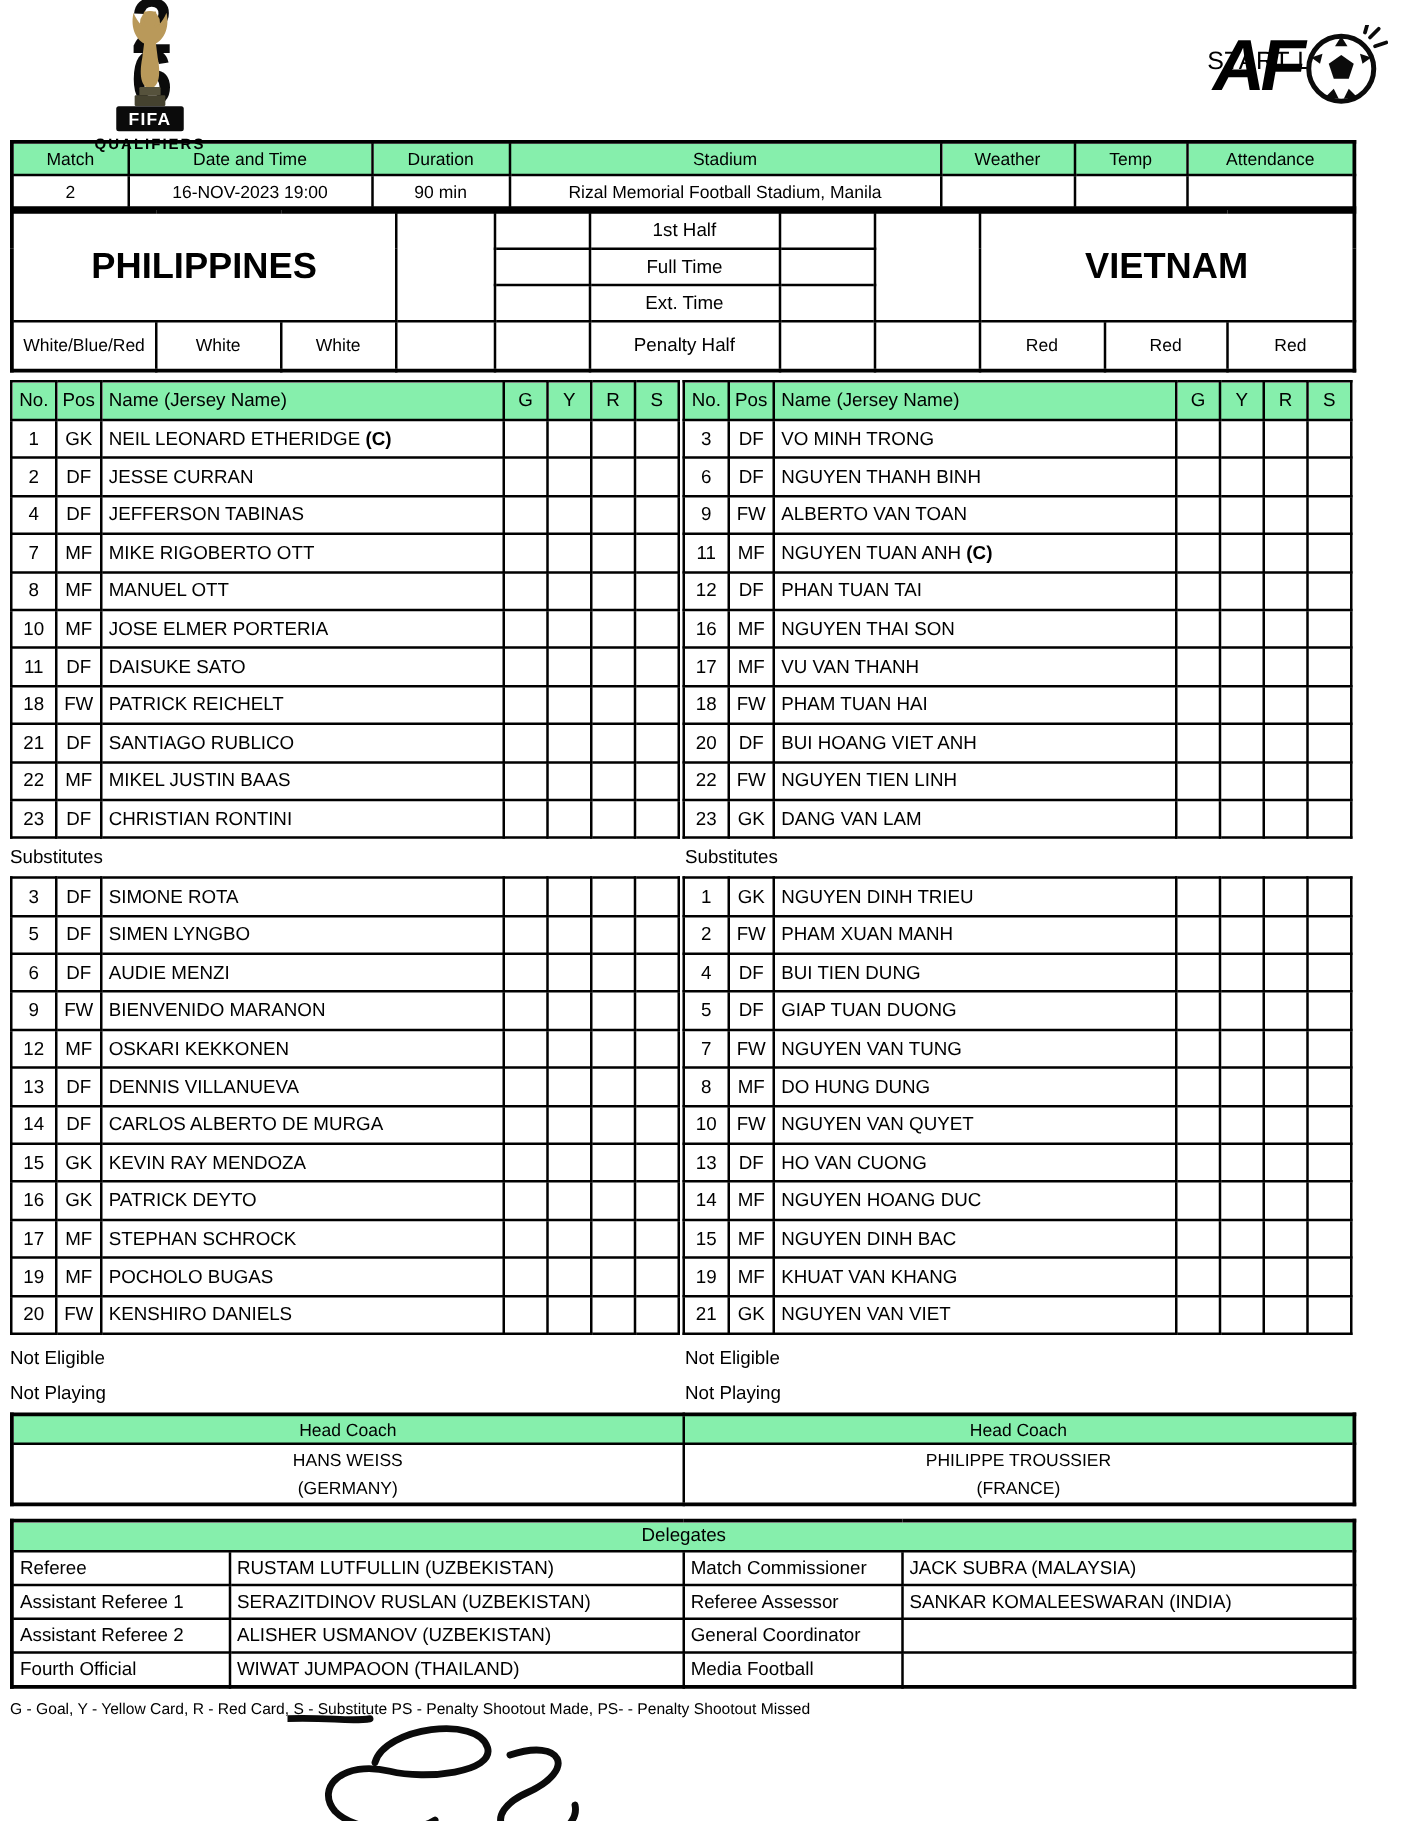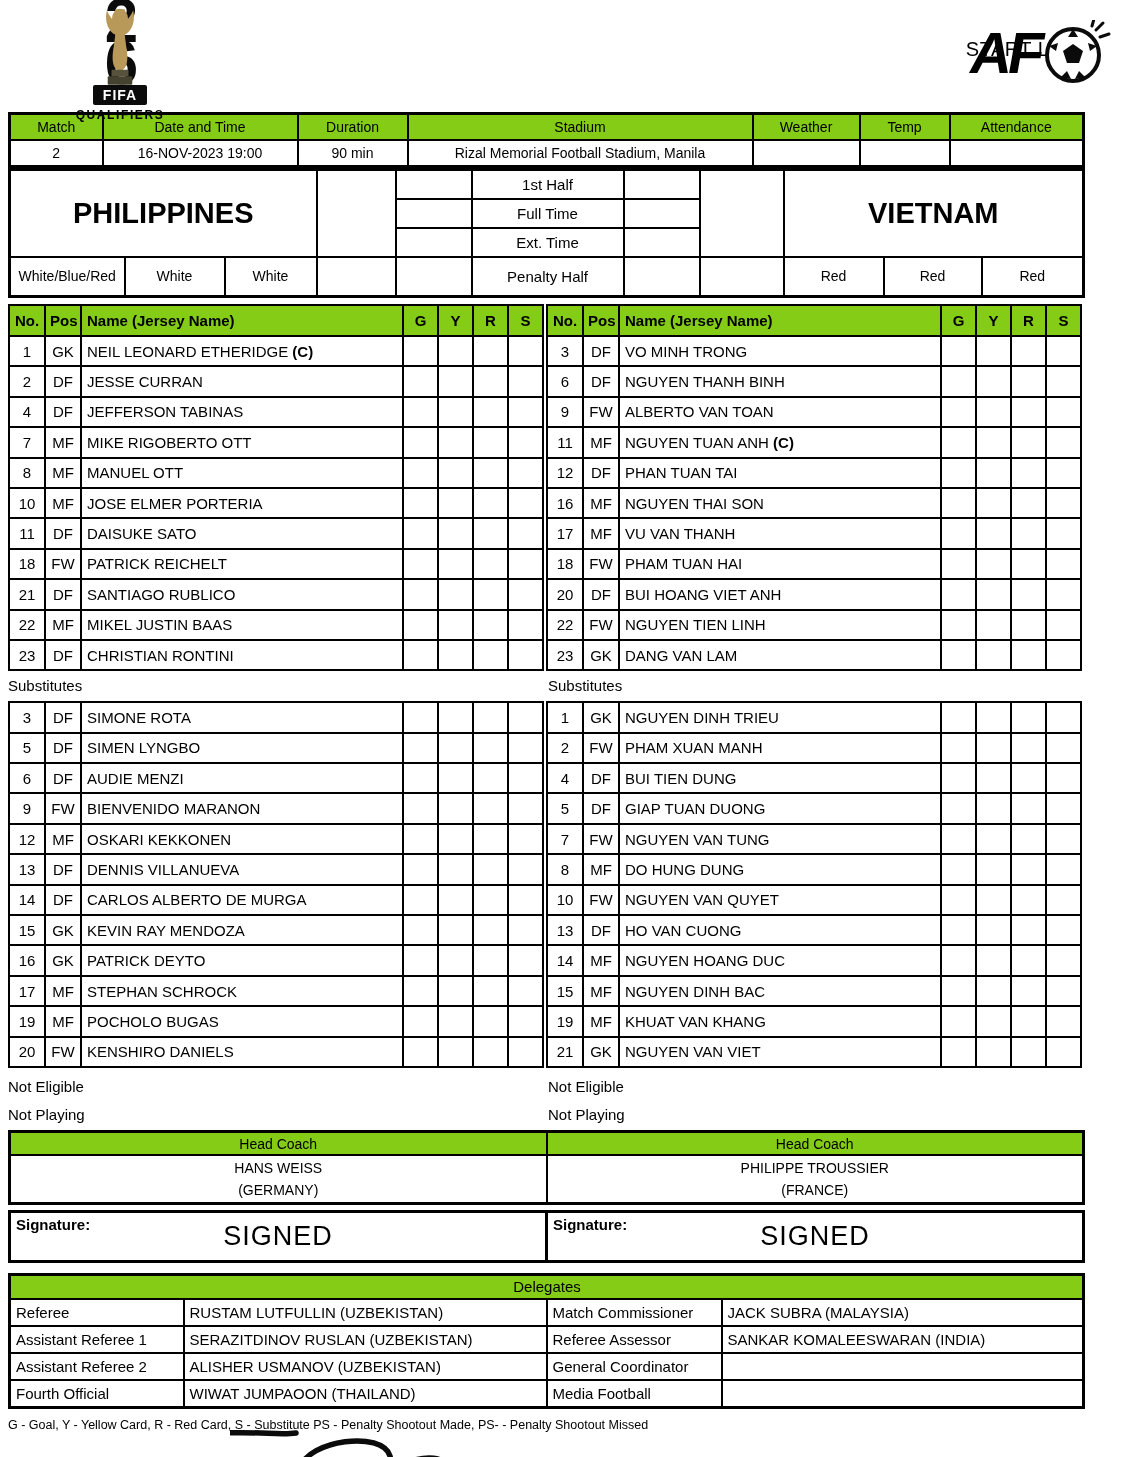--- a/index.html
+++ b/index.html
@@ -19,36 +19,36 @@
              font-size:14px;letter-spacing:1px;padding:2px 10px;margin-top:3px;border-radius:2px;}
   .qual{font-size:12px;font-weight:700;letter-spacing:1.6px;margin-top:3px;}
   .afc-logo{position:absolute;right:-30px;top:20px;display:flex;align-items:center;}
   .afc-text{font-weight:900;font-size:58px;line-height:58px;transform:skewX(-10deg);
             letter-spacing:-4px;}
 
   
   table{border-collapse:collapse;table-layout:fixed;}
   td,th{border:2px solid #000;font-size:14px;padding:0 4px;overflow:hidden;
         white-space:nowrap;font-weight:400;}
-  .gray{background:#84cc16;}
+  .gray{background:#86efac;}
 
   .mi{width:1074px;border:3px solid #000;}
   .mi td{text-align:center;height:24px;}
 
   .banner{width:1074px;border:3px solid #000;}
   .banner td{text-align:center;}
   .banner .teamname{font-size:29px;font-weight:800;}
   .banner .slabel{font-size:15px;}
   .banner .kitlabel{font-size:13px;padding:0 1px;}
   .banner .kit{font-size:14px;}
 
   .rwrap{display:flex;justify-content:space-between;margin-top:6px;}
   .roster{width:534px;border:2px solid #000;}
   .roster td{height:28.4px;font-size:15px;}
-  .roster .hd td{height:29px;font-weight:700;}
+  .roster .hd td{height:29px;font-weight:400;}
   .roster .c{text-align:center;}
   .roster .nm{text-align:left;padding-left:5px;}
   .cap{font-weight:800;}
 
   .secline{font-size:15px;margin:6px 0 4px 0;height:20px;display:flex;
            justify-content:space-between;}
   .secline span{display:inline-block;width:534px;text-align:left;}
 
   .coach{width:1074px;border:3px solid #000;margin-top:4px;}
   .coach td{text-align:center;}
@@ -715,38 +715,20 @@
             <div>(GERMANY)</div>
         </td>
         <td>
           <div>PHILIPPE TROUSSIER</div>
             <div>(FRANCE)</div>
         </td>
       </tr>
     </tbody>
   </table>
 
-  <table class="sig">
-    <colgroup>
-        <col style="width:537px">
-        <col style="width:537px">
-      </colgroup>
-    <tbody>
-      <tr>
-        <td>
-          <span class="lab">Signature:</span>
-          <div class="signed">SIGNED</div>
-        </td>
-        <td>
-          <span class="lab">Signature:</span>
-          <div class="signed">SIGNED</div>
-        </td>
-      </tr>
-    </tbody>
-  </table>
 
   <table class="dele">
     <colgroup>
         <col style="width:174px">
         <col style="width:363px">
         <col style="width:175px">
         <col style="width:362px">
       </colgroup>
     <tbody id="dele-body">
       <tr class="hd gray">

